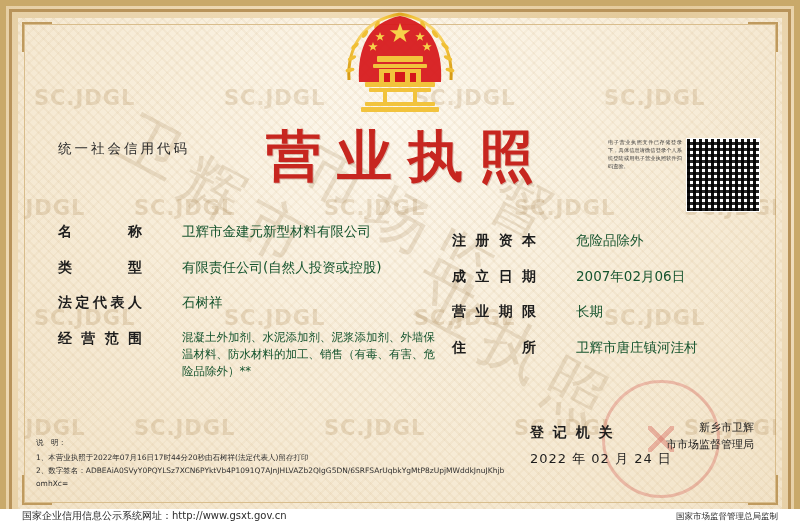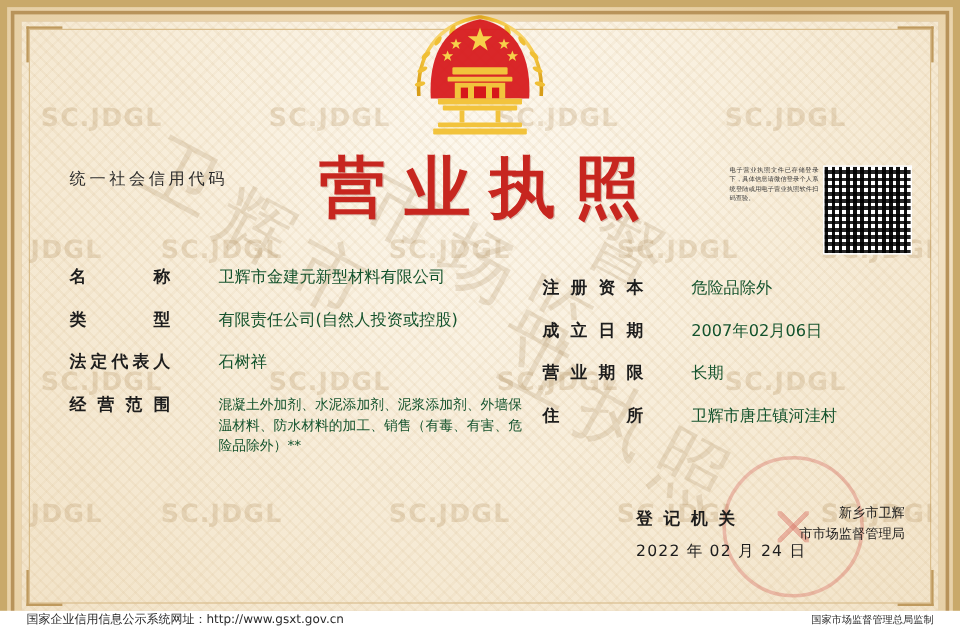--- a/index.html
+++ b/index.html
@@ -473,18 +473,23 @@
 
   <div class="seal"></div>
 
   <div class="authority-name">
     <div>新乡市卫辉</div>
     <div>市市场监督管理局</div>
   </div>
   <div class="authority-row">登 记 机 关</div>
   <div class="issue-date">2022 年  02 月  24 日</div>
 
+  <div class="notes">
+    <div class="note-title">说　明：</div>
+    <div class="note-line">1、本营业执照于2022年07月16日17时44分20秒由石树祥(法定代表人)留存打印</div>
+    <div class="note-line">2、数字签名：ADBEAiA0SVyY0PQYLSz7XCN6PYktVb4P1091Q7AJnJHLVAZb2QIgG5DN/6SRFSArUqbkYgMtP8zUpjMWddkJnuJKhjbomhXc=</div>
+  </div>
 
   <div class="footer-strip"></div>
   <div class="footer-left">国家企业信用信息公示系统网址：http://www.gsxt.gov.cn</div>
   <div class="footer-right">国家市场监督管理总局监制</div>
 
 </div>
 
 </body></html>

